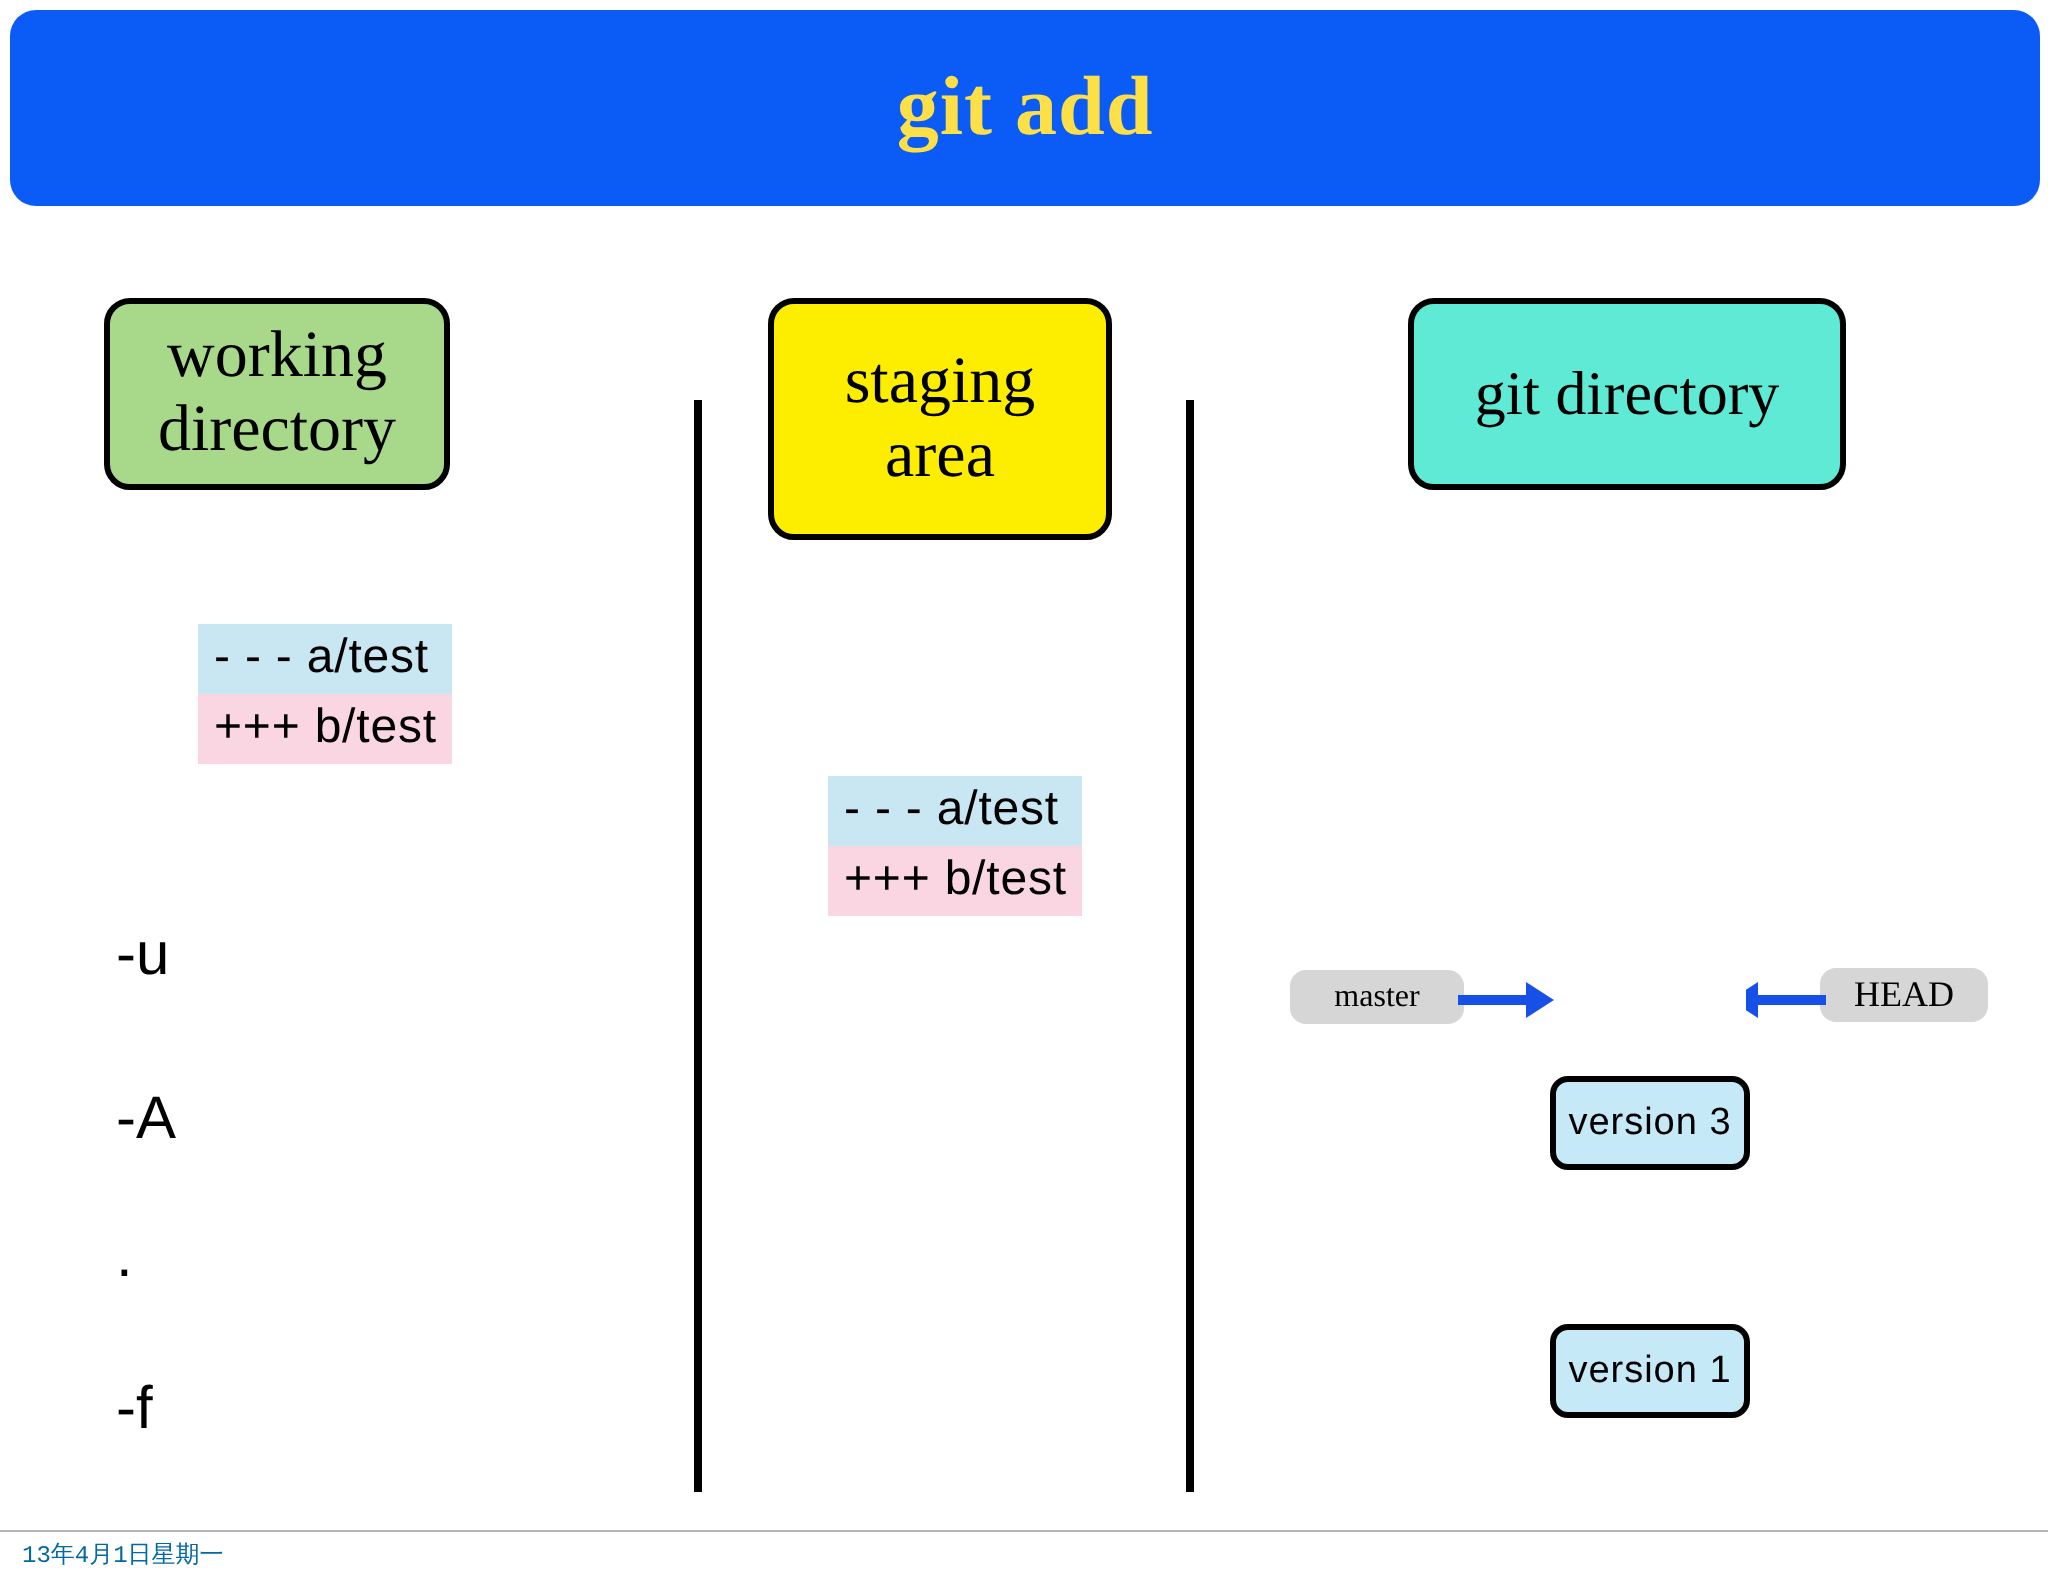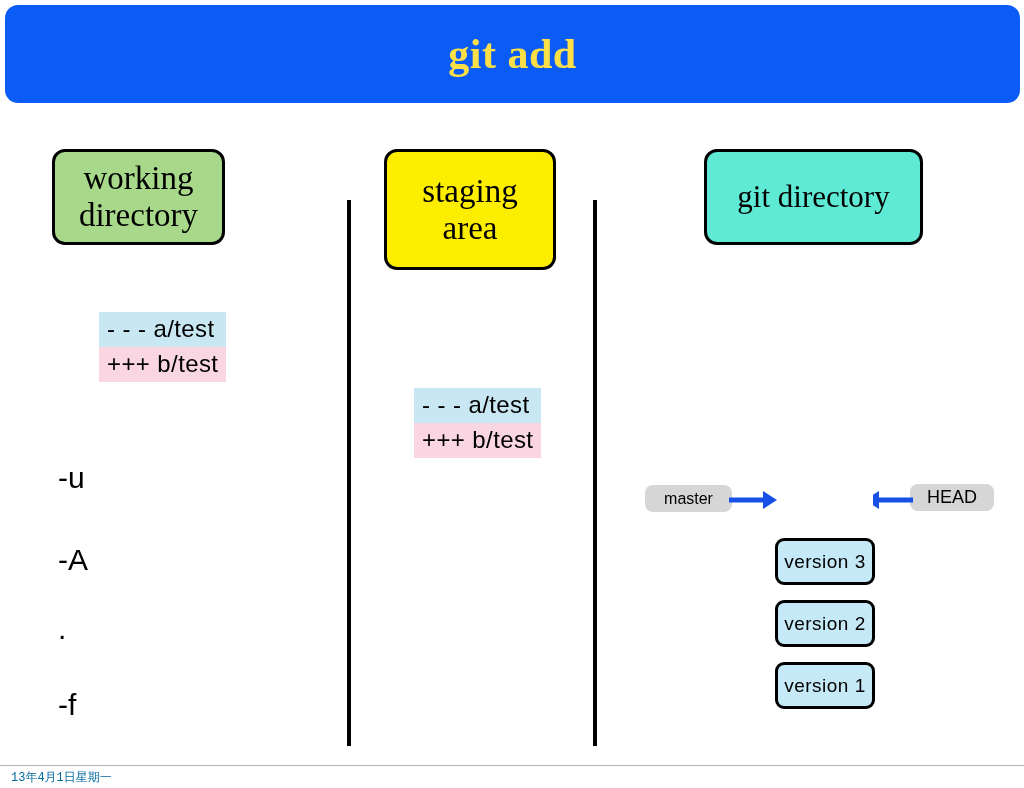--- a/index.html
+++ b/index.html
@@ -151,21 +151,21 @@
   
   .ref-chip {
     position: absolute;
     height: 27px;
     background: #d6d6d6;
     border-radius: 8px;
     display: flex;
     align-items: center;
     justify-content: center;
     font-size: 16px;
-    font-family: Liberation Sans, sans-serif;
+    font-family: Liberation Serif, serif;
     color: #000000;
     white-space: nowrap;
     box-sizing: border-box;
     padding: 11px 12px;
   }
   #ref-master { left: 645px; top: 485px; width: 87px; }
   #ref-head   { left: 910px; top: 484px; width: 84px; font-size: 18px; }
 
   .arrow-svg {
     position: absolute;
@@ -220,21 +220,20 @@
     <div class="diff-line diff-minus">- - - a/test</div>
     <div class="diff-line diff-plus">+++ b/test</div>
   </div>
 
   <div class="option-label" id="opt-0">-u</div>
   <div class="option-label" id="opt-1">-A</div>
   <div class="option-label" id="opt-2">.</div>
   <div class="option-label" id="opt-3">-f</div>
 
   <div class="version-box" id="version-1">version 3</div>
-  <div class="version-box" id="version-2">version 2</div>
   <div class="version-box" id="version-3">version 1</div>
 
   <div class="ref-chip" id="ref-master">master</div>
   <svg class="arrow-svg" id="arrow-master" width="48" height="26" viewBox="0 0 48 26">
     <line x1="0" y1="13" x2="36" y2="13" stroke="#1650e6" stroke-width="5"></line>
     <polygon points="34,4 48,13 34,22" fill="#1650e6"></polygon>
   </svg>
 
   <div class="ref-chip" id="ref-head">HEAD</div>
   <svg class="arrow-svg" id="arrow-head" width="40" height="26" viewBox="0 0 40 26">

